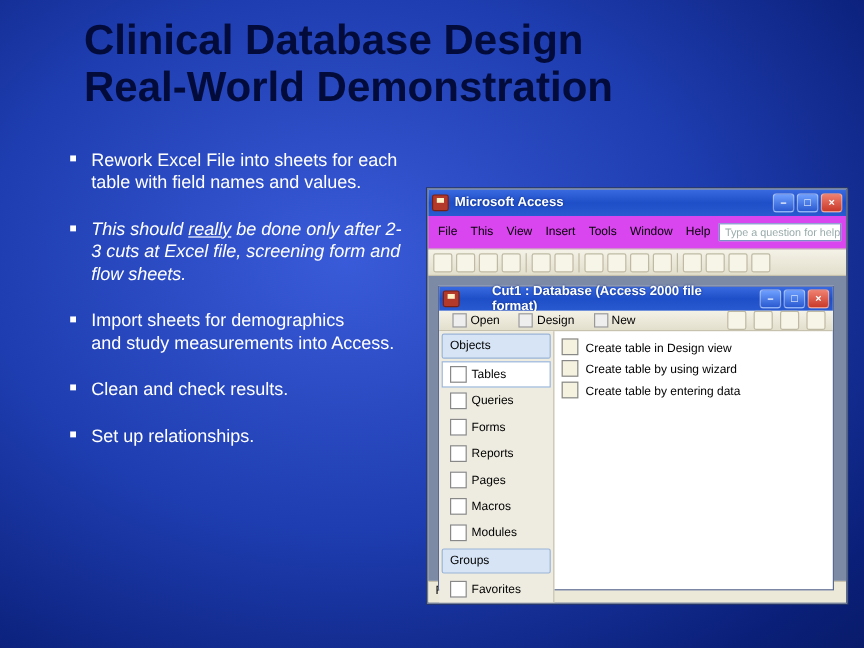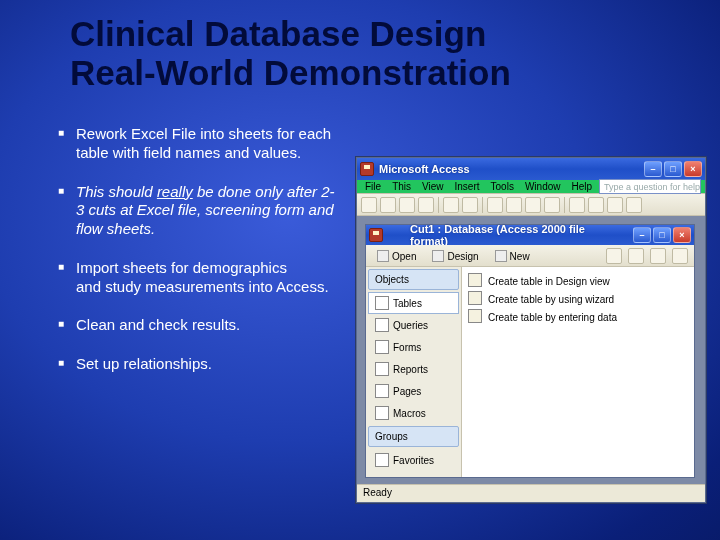--- a/index.html
+++ b/index.html
@@ -40,21 +40,21 @@
   .titlebar .app-icon { width: 14px; height: 14px; background: #b33a2a; border: 1px solid #7a1f12; border-radius: 2px; position: relative; }
   .titlebar .app-icon::after { content: ""; position: absolute; inset: 2px 3px 6px 3px; background: #fff2c7; }
   .titlebar .t-title { flex: 1; font-weight: bold; text-shadow: 0 0 2px #0a2a80; }
   .winbtns { display: flex; gap: 2px; }
   .winbtn {
     width: 18px; height: 16px; border-radius: 3px; border: 1px solid #fff6;
     background: linear-gradient(#6fa0ff, #2a5ad0); display:flex;align-items:center;justify-content:center;
     color:#fff; font-weight:bold; font-size:9px;
   }
   .winbtn.close { background: linear-gradient(#f08070, #c83a2a); }
-  .menubar { height: 14px; background: #22c55e; display:flex; align-items:center; gap:3px; padding: 0 4px; border-bottom: 1px solid #c7c2ae; font-size: 10px; }
+  .menubar { height: 28px; background: #d946ef; display:flex; align-items:center; gap:3px; padding: 0 4px; border-bottom: 1px solid #c7c2ae; font-size: 10px; }
   .menubar span { padding: 1px 4px; }
   .helpbox { margin-left: auto; width: 122px; height: 15px; background: #fff; border: 1px solid #7a91c8; color: #9aa; padding: 0 3px; font-size: 9px; display:flex;align-items:center; overflow:hidden; white-space:nowrap; }
   .toolbar { height: 22px; background: linear-gradient(#f4f2e7,#e3dfcd); border-bottom: 1px solid #c7c2ae; display:flex; align-items:center; gap:3px; padding:0 4px; }
   .tbtn { width: 16px; height: 16px; background: #f7f4e8; border: 1px solid #bfbaa3; border-radius: 2px; }
   .tsep { width:1px; height:16px; background:#bfbaa3; margin:0 1px; }
   .mdi { flex: 1; background: #7d8aa6; position: relative; }
 
   .dbwin {
     position: absolute; left: 8px; top: 8px; width: 330px; height: 254px;
     background: #fff; border: 1px solid #5a6a8f;
@@ -190,20 +190,24 @@
                 <span>Reports</span>
               </div>
             <div class="item">
                 <span class="ic"></span>
                 <span>Pages</span>
               </div>
             <div class="item">
                 <span class="ic"></span>
                 <span>Macros</span>
               </div>
+            <div class="item">
+                <span class="ic"></span>
+                <span>Modules</span>
+              </div>
             <div class="hdr">
                 <span>Groups</span>
               </div>
             <div class="item">
                 <span class="ic"></span>
                 <span>Favorites</span>
               </div>
           </div>
           <div class="list">
             <div class="row">

